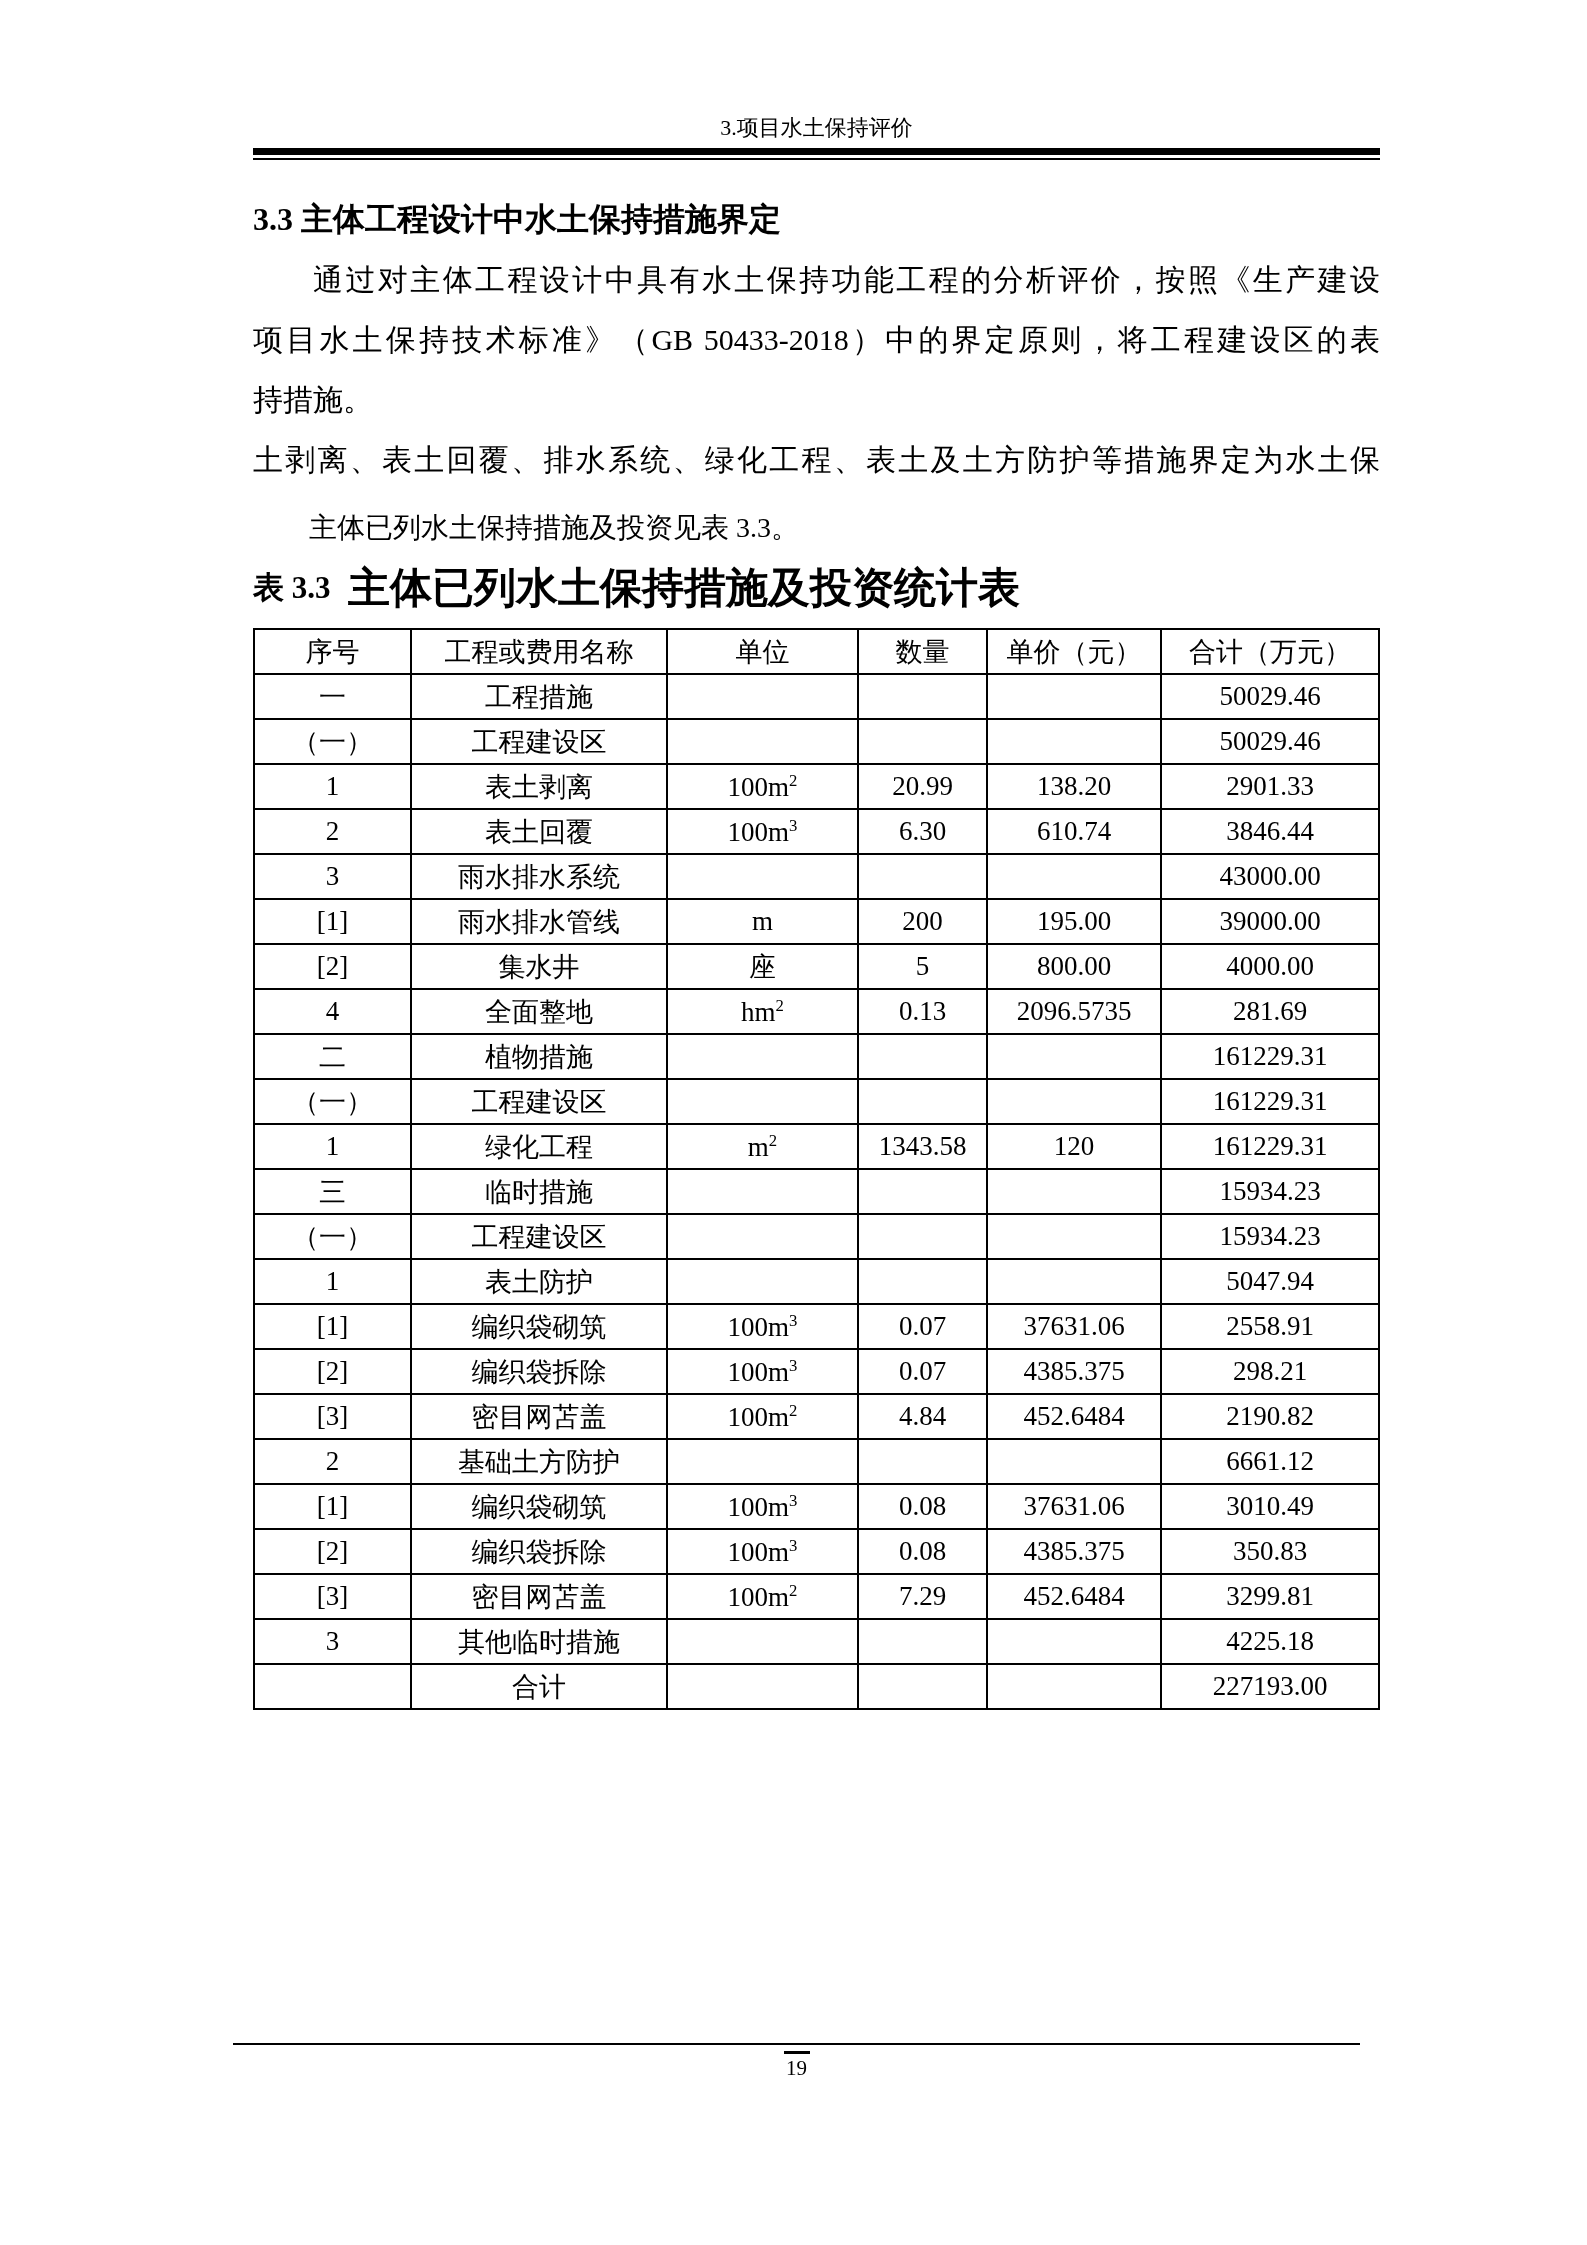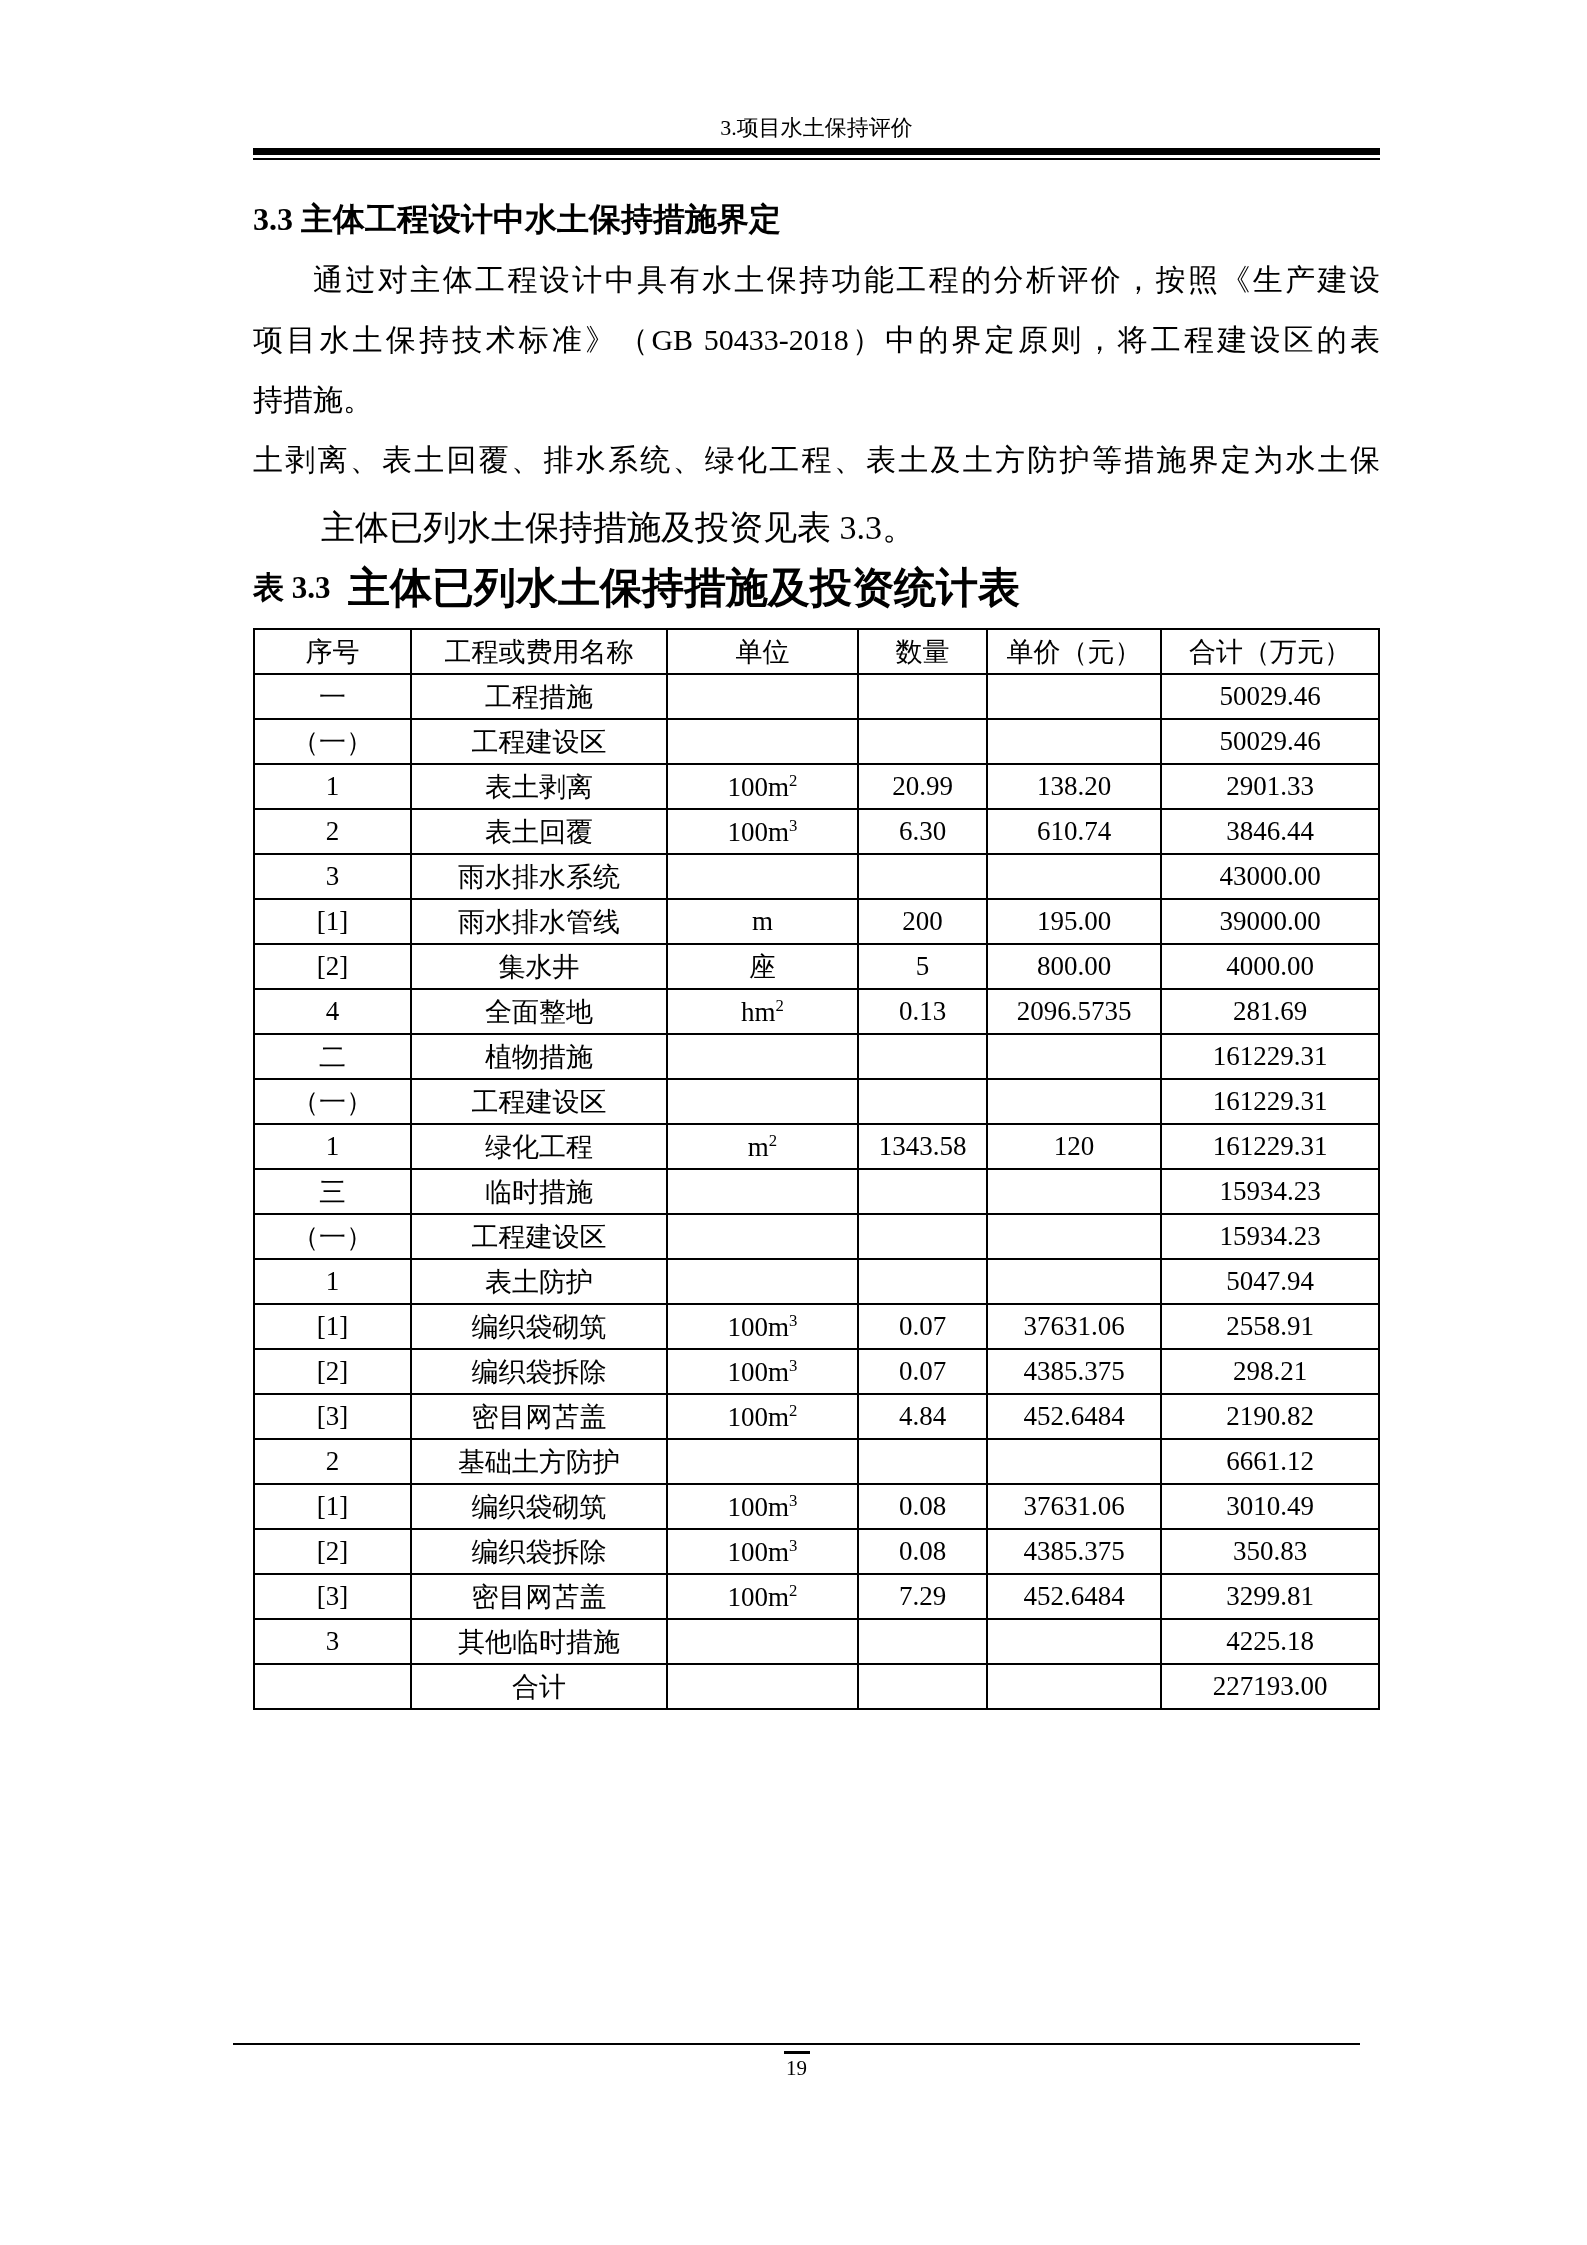--- a/index.html
+++ b/index.html
@@ -37,21 +37,21 @@
     text-align:justify;
     text-align-last:justify;
     text-justify:inter-character;
     white-space:nowrap;
   }
   .para-line.first { text-indent:2em; }
   .para-line.last  { text-align-last:left; }
 
   .lead-in {
     margin-top:8px;
-    font-size:34px;
+    font-size:28px;
     line-height:60px;
     text-indent:2em;
   }
 
   .table-caption { position:relative; margin-top:8px; height:44px; line-height:44px;font-family:Liberation Serif, serif; }
   .caption-label {
     position:absolute; left:0; top:0;
     font-size:31px; font-weight:bold;
   }
   .caption-title {

